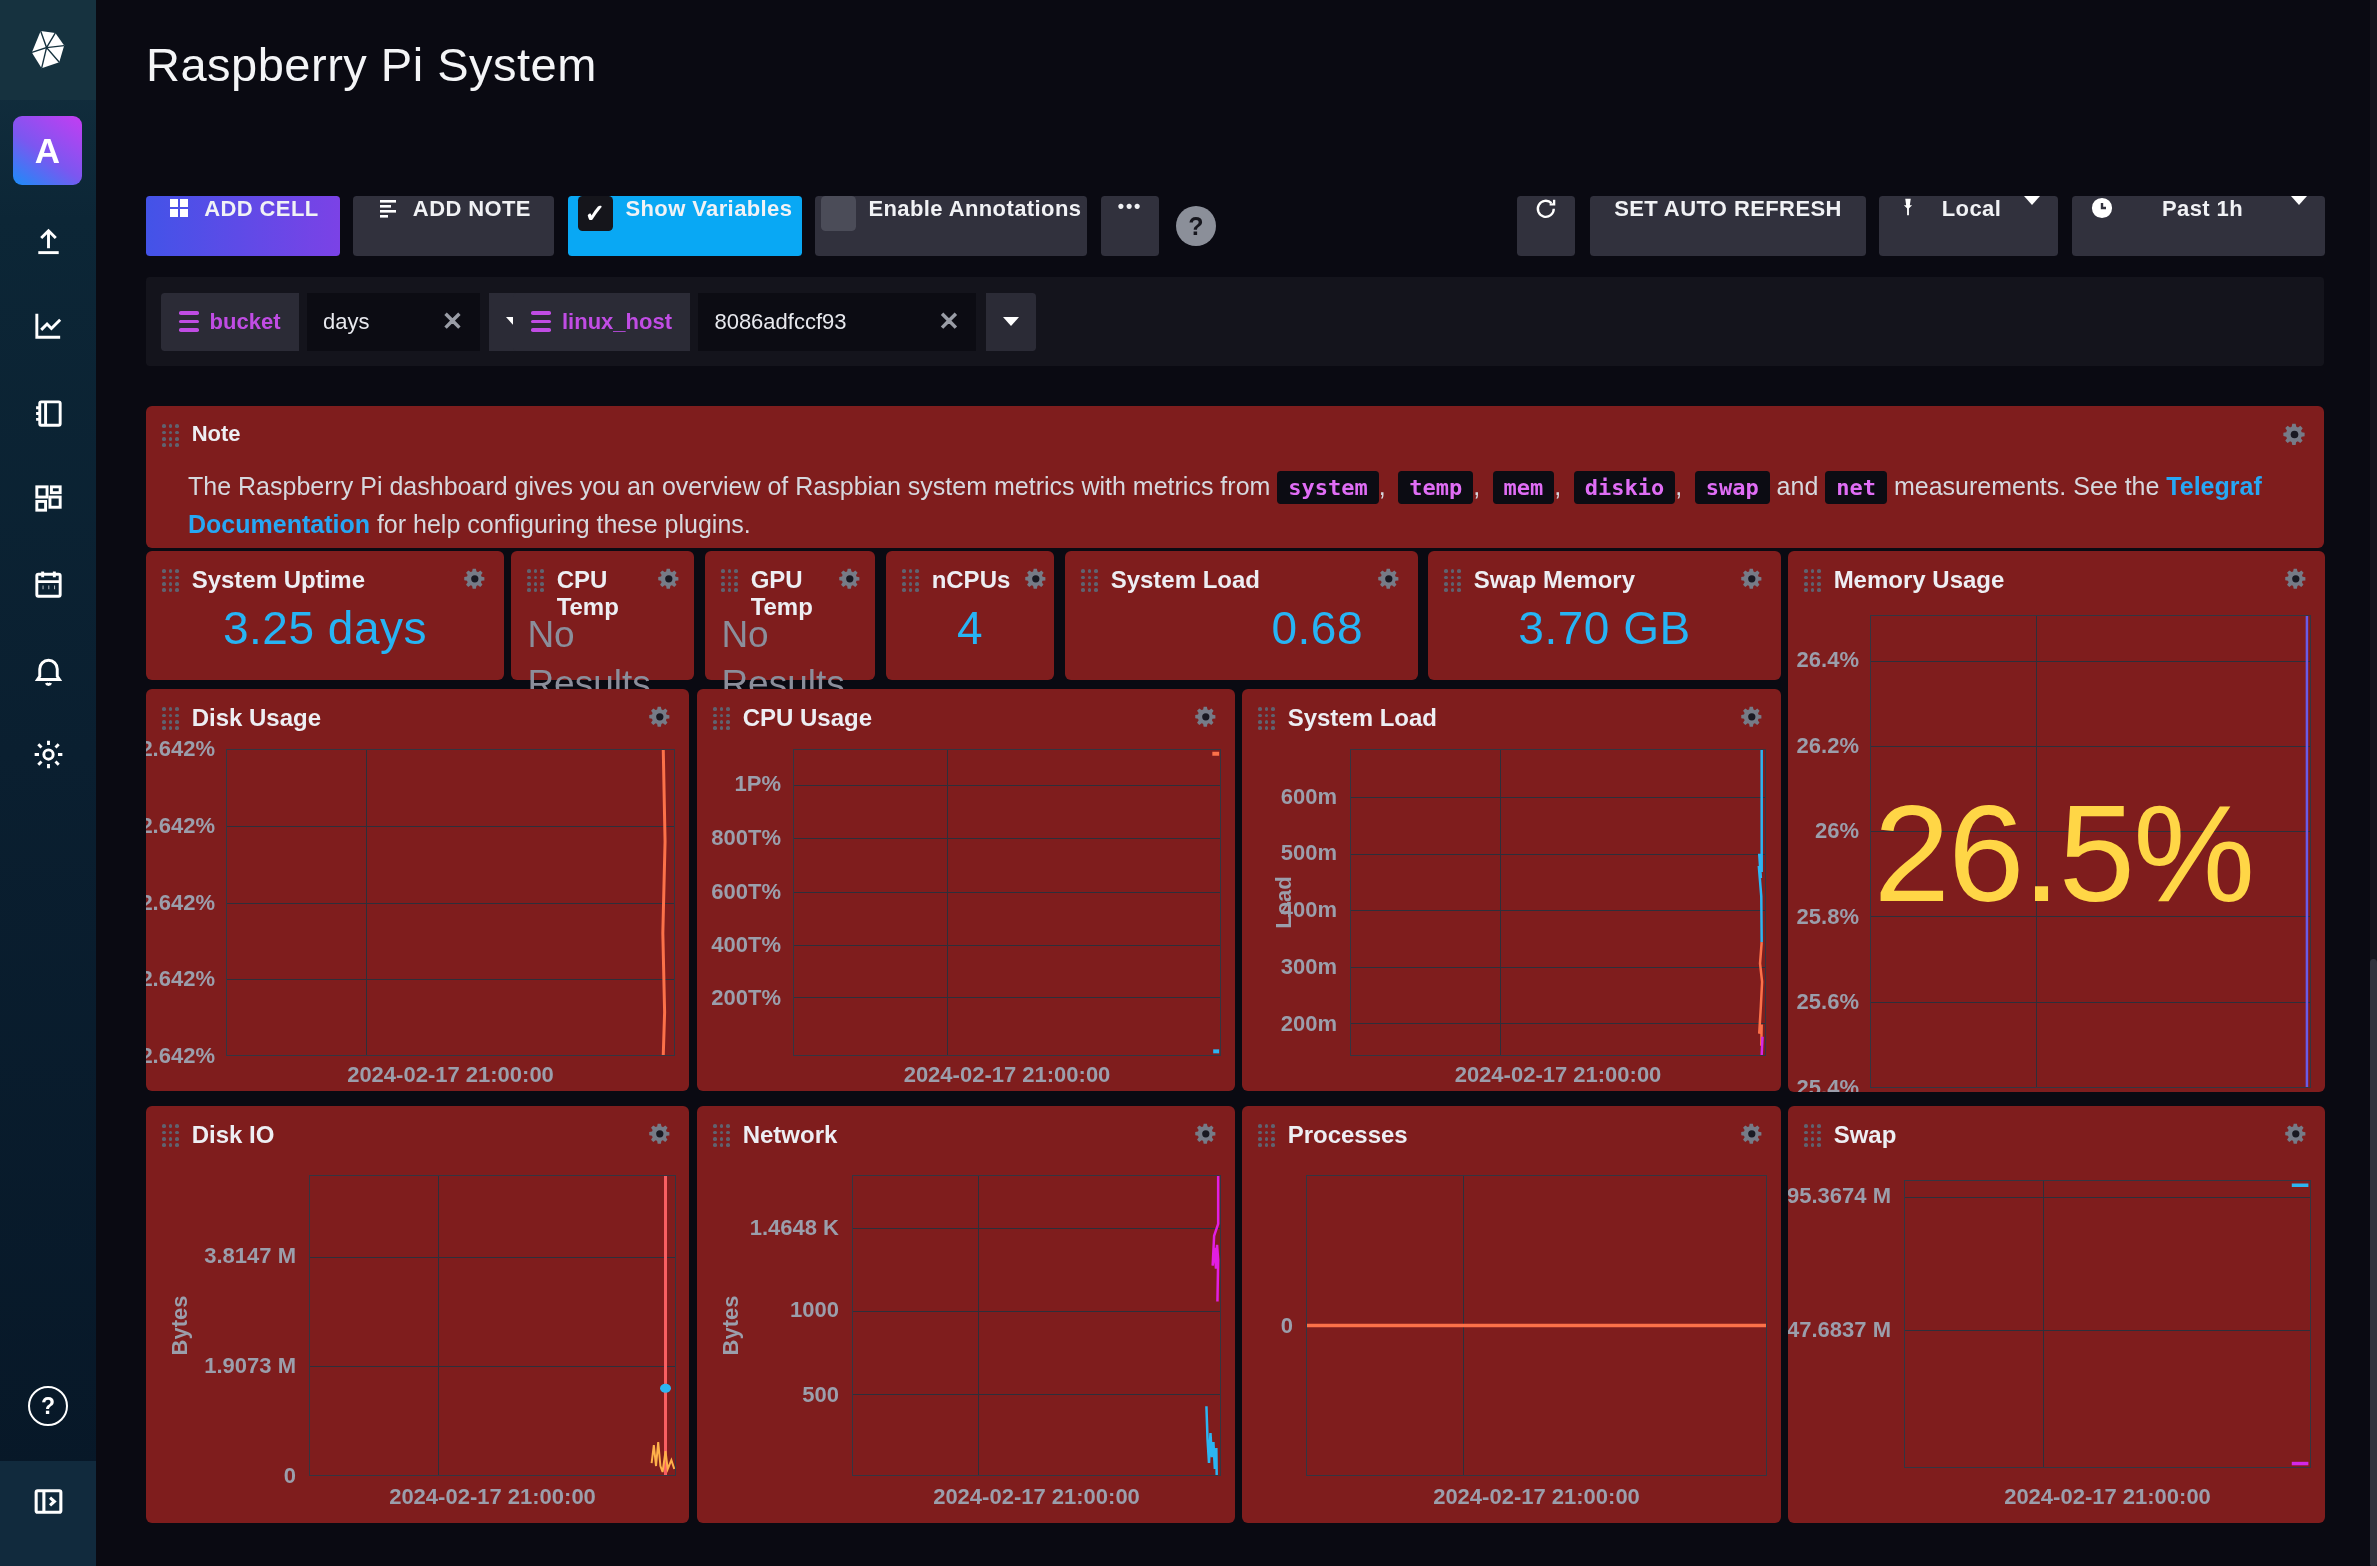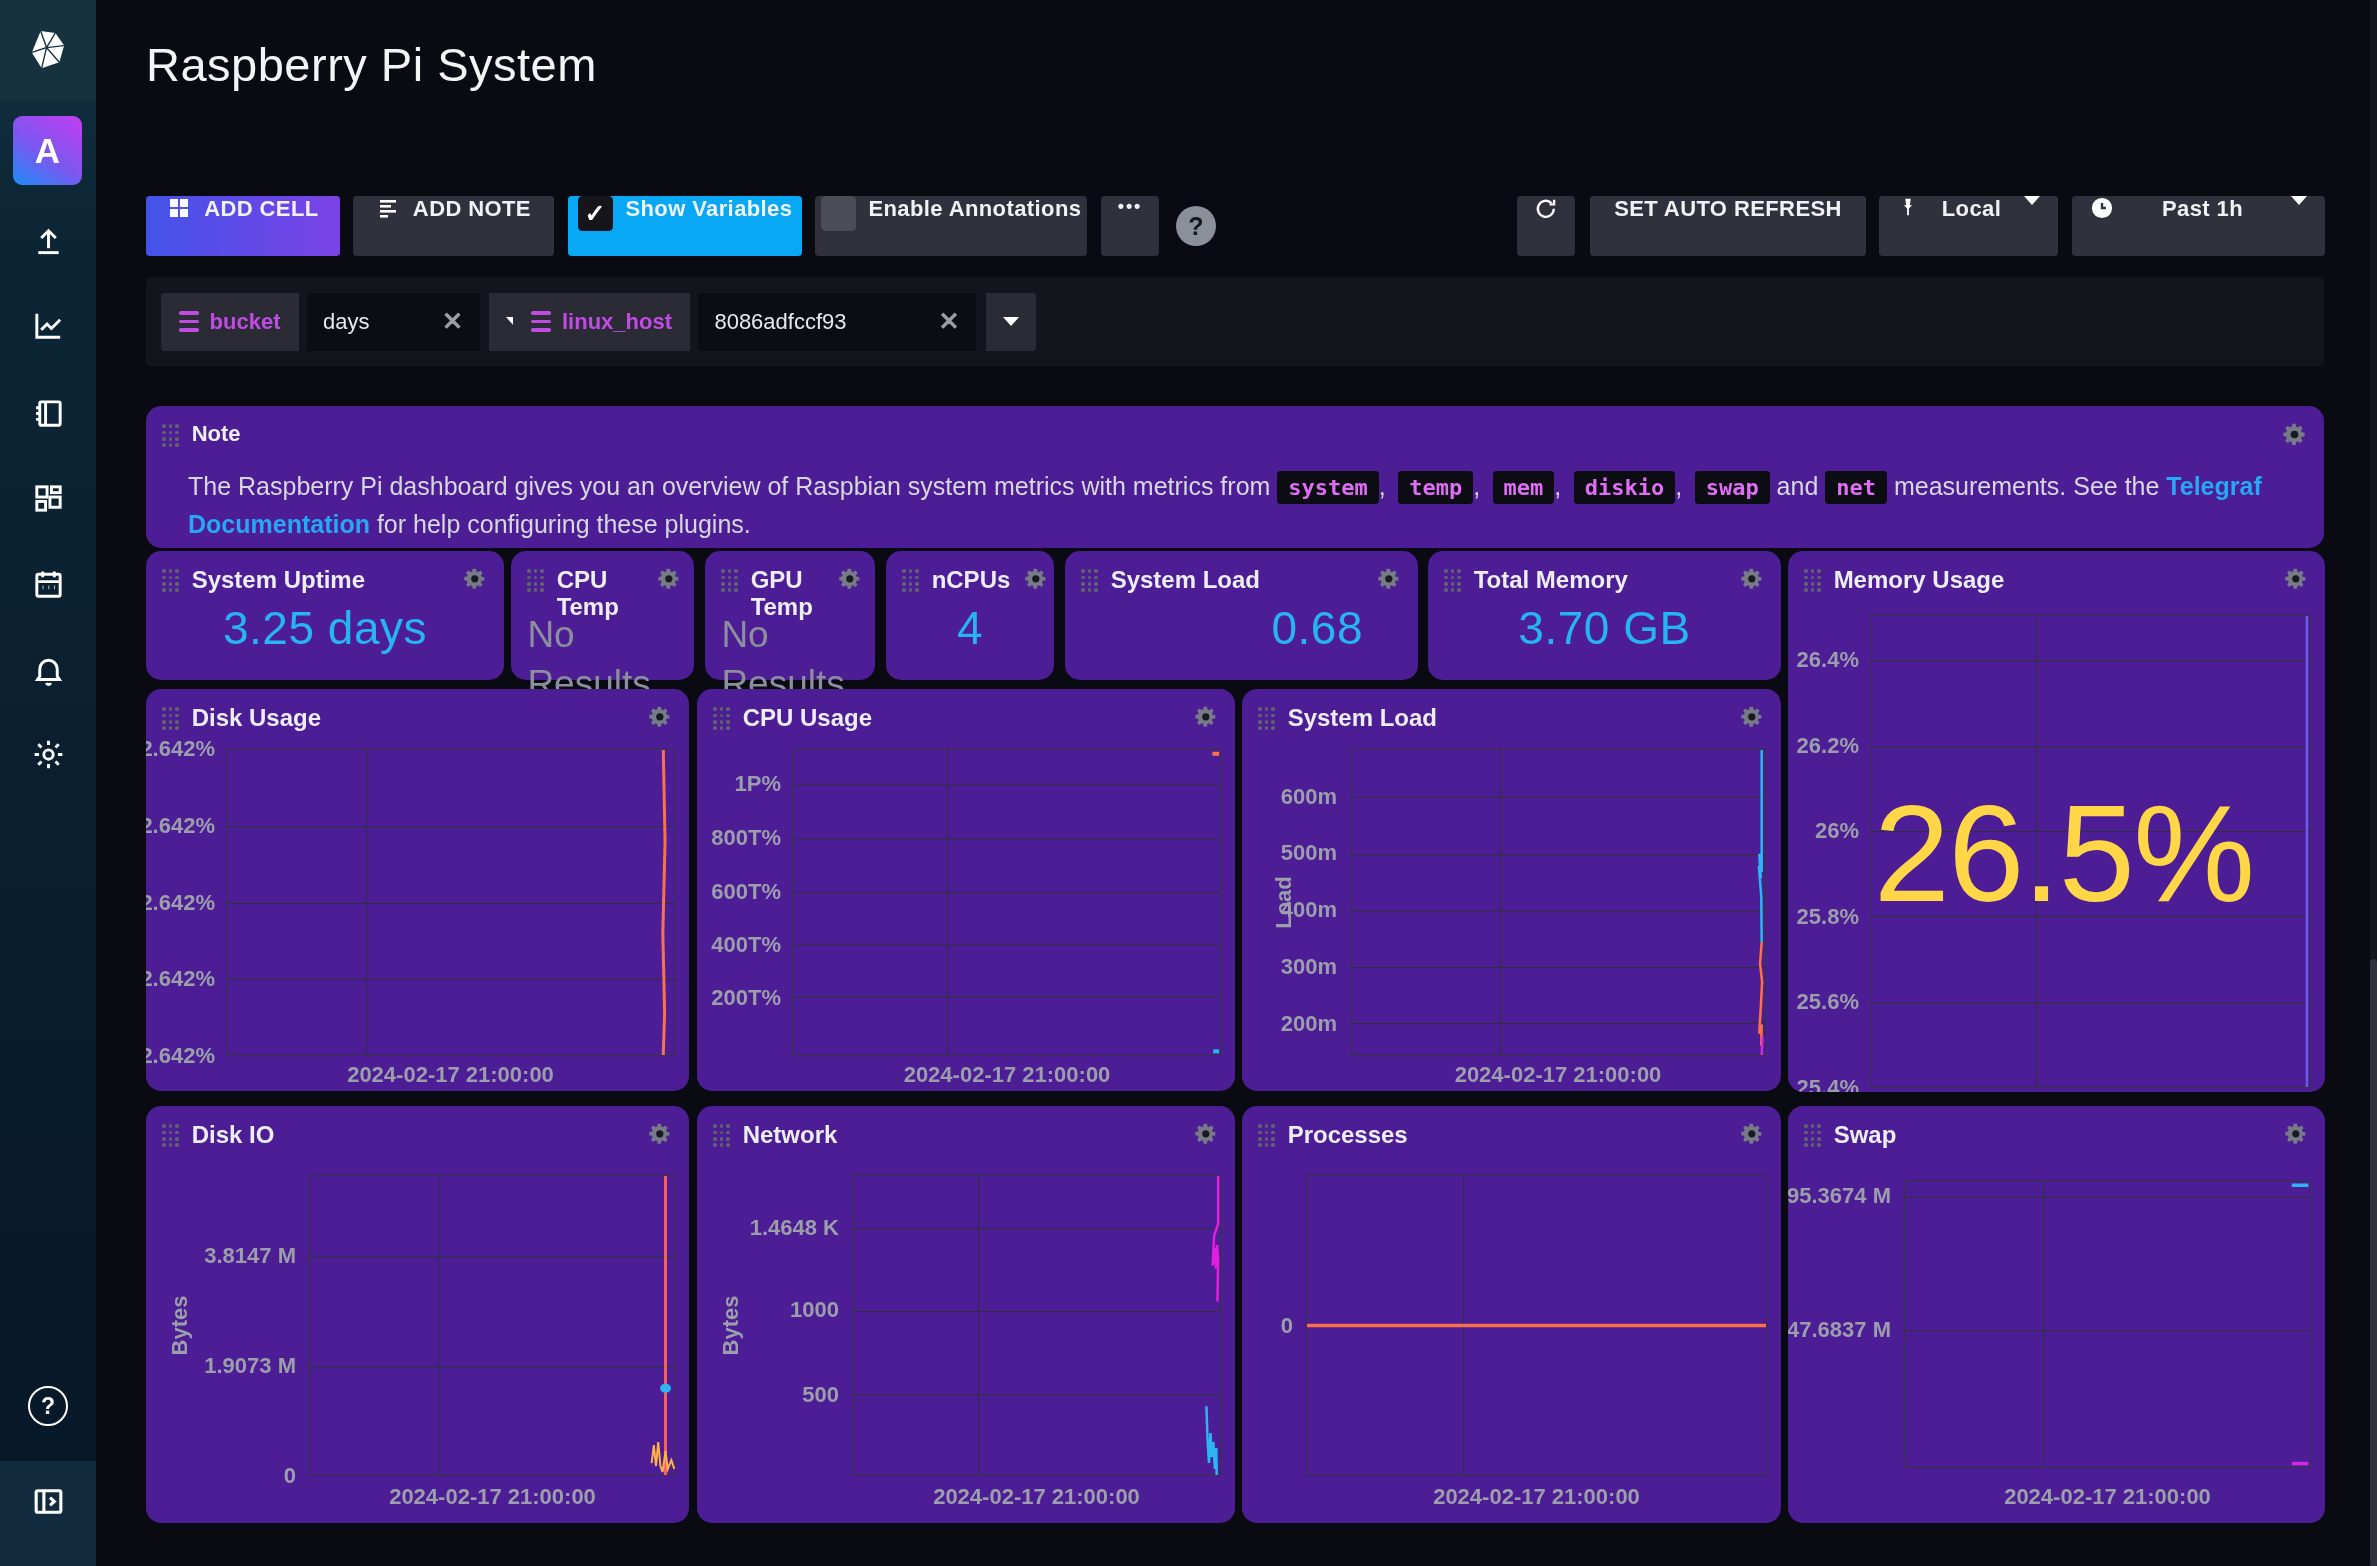--- a/index.html
+++ b/index.html
@@ -42,21 +42,21 @@
   .varlabel{background:#2b2b36;display:flex;align-items:center;gap:11px;padding:0 18px;
             color:#c04ce4;font-weight:700;font-size:22px;}
   .ham{display:flex;flex-direction:column;gap:4.6px;}
   .ham i{display:block;width:20px;height:3.7px;background:#c04ce4;border-radius:1.8px;}
   .varval{background:#0c0c13;display:flex;align-items:center;justify-content:space-between;
           padding:0 16.4px;color:#e8e9ee;font-size:22px;}
   .x-rm{color:#9a9da6;font-weight:700;font-size:25.6px;cursor:pointer;line-height:1;}
   .varcaret{background:#2b2b36;width:50px;display:flex;align-items:center;justify-content:center;margin-left:1.8px;cursor:pointer;}
 
   
-  .cell{position:absolute;background:#4c1d95;border-radius:15px;overflow:hidden;}
+  .cell{position:absolute;background:#7f1d1d;border-radius:6px;overflow:hidden;}
   .cell-h{position:absolute;top:14.6px;left:16.4px;right:16.4px;display:flex;align-items:flex-start;gap:12.8px;z-index:5;}
   .handle{display:grid;grid-template-columns:repeat(3,3.7px);grid-auto-rows:3.7px;gap:2.7px;margin-top:3.7px;cursor:grab;}
   .handle i{background:#60626f;border-radius:50%;}
   .cell-title{font-size:24px;font-weight:700;color:#edeef3;line-height:1.15;}
   .gear{margin-left:auto;cursor:pointer;flex:none;}
 
   .stat-val{position:absolute;left:0;right:0;top:60%;transform:translateY(-50%);text-align:center;
             font-size:46px;font-weight:300;color:#27b4f4;letter-spacing:0.5px;}
   .nores{position:absolute;left:16.4px;top:60px;font-size:37px;font-weight:300;color:#8b8e9b;line-height:1.32;width:119px;}
 
@@ -459,21 +459,21 @@
           <i></i>
           <i></i>
           <i></i>
           <i></i>
           <i></i>
           <i></i>
           <i></i>
           <i></i>
           <i></i>
         </span>
-      <span class="cell-title">Total Memory</span>
+      <span class="cell-title">Swap Memory</span>
       <span class="gear">
         <svg width="25.6" height="25.6" viewBox="0 0 24 24">
             <path fill="#767b87" d="M21 13.5v-3l-2.6-.5a6.7 6.7 0 0 0-.6-1.4l1.5-2.2-2.1-2.1-2.2 1.5c-.45-.25-.93-.45-1.4-.6L13 2.5h-3l-.5 2.6c-.5.15-1 .35-1.4.6L5.9 4.2 3.8 6.3l1.5 2.2c-.25.45-.45.93-.6 1.4l-2.6.5v3l2.6.5c.15.5.35 1 .6 1.4l-1.5 2.2 2.1 2.1 2.2-1.5c.45.25.93.45 1.4.6l.5 2.6h3l.5-2.6c.5-.15 1-.35 1.4-.6l2.2 1.5 2.1-2.1-1.5-2.2c.25-.45.45-.93.6-1.4z"></path>
             <circle cx="12" cy="12" r="3.4" fill="#191922"></circle>
           </svg>
       </span>
     </div>
     <div class="stat-val">3.70 GB</div>
   </div>
 

